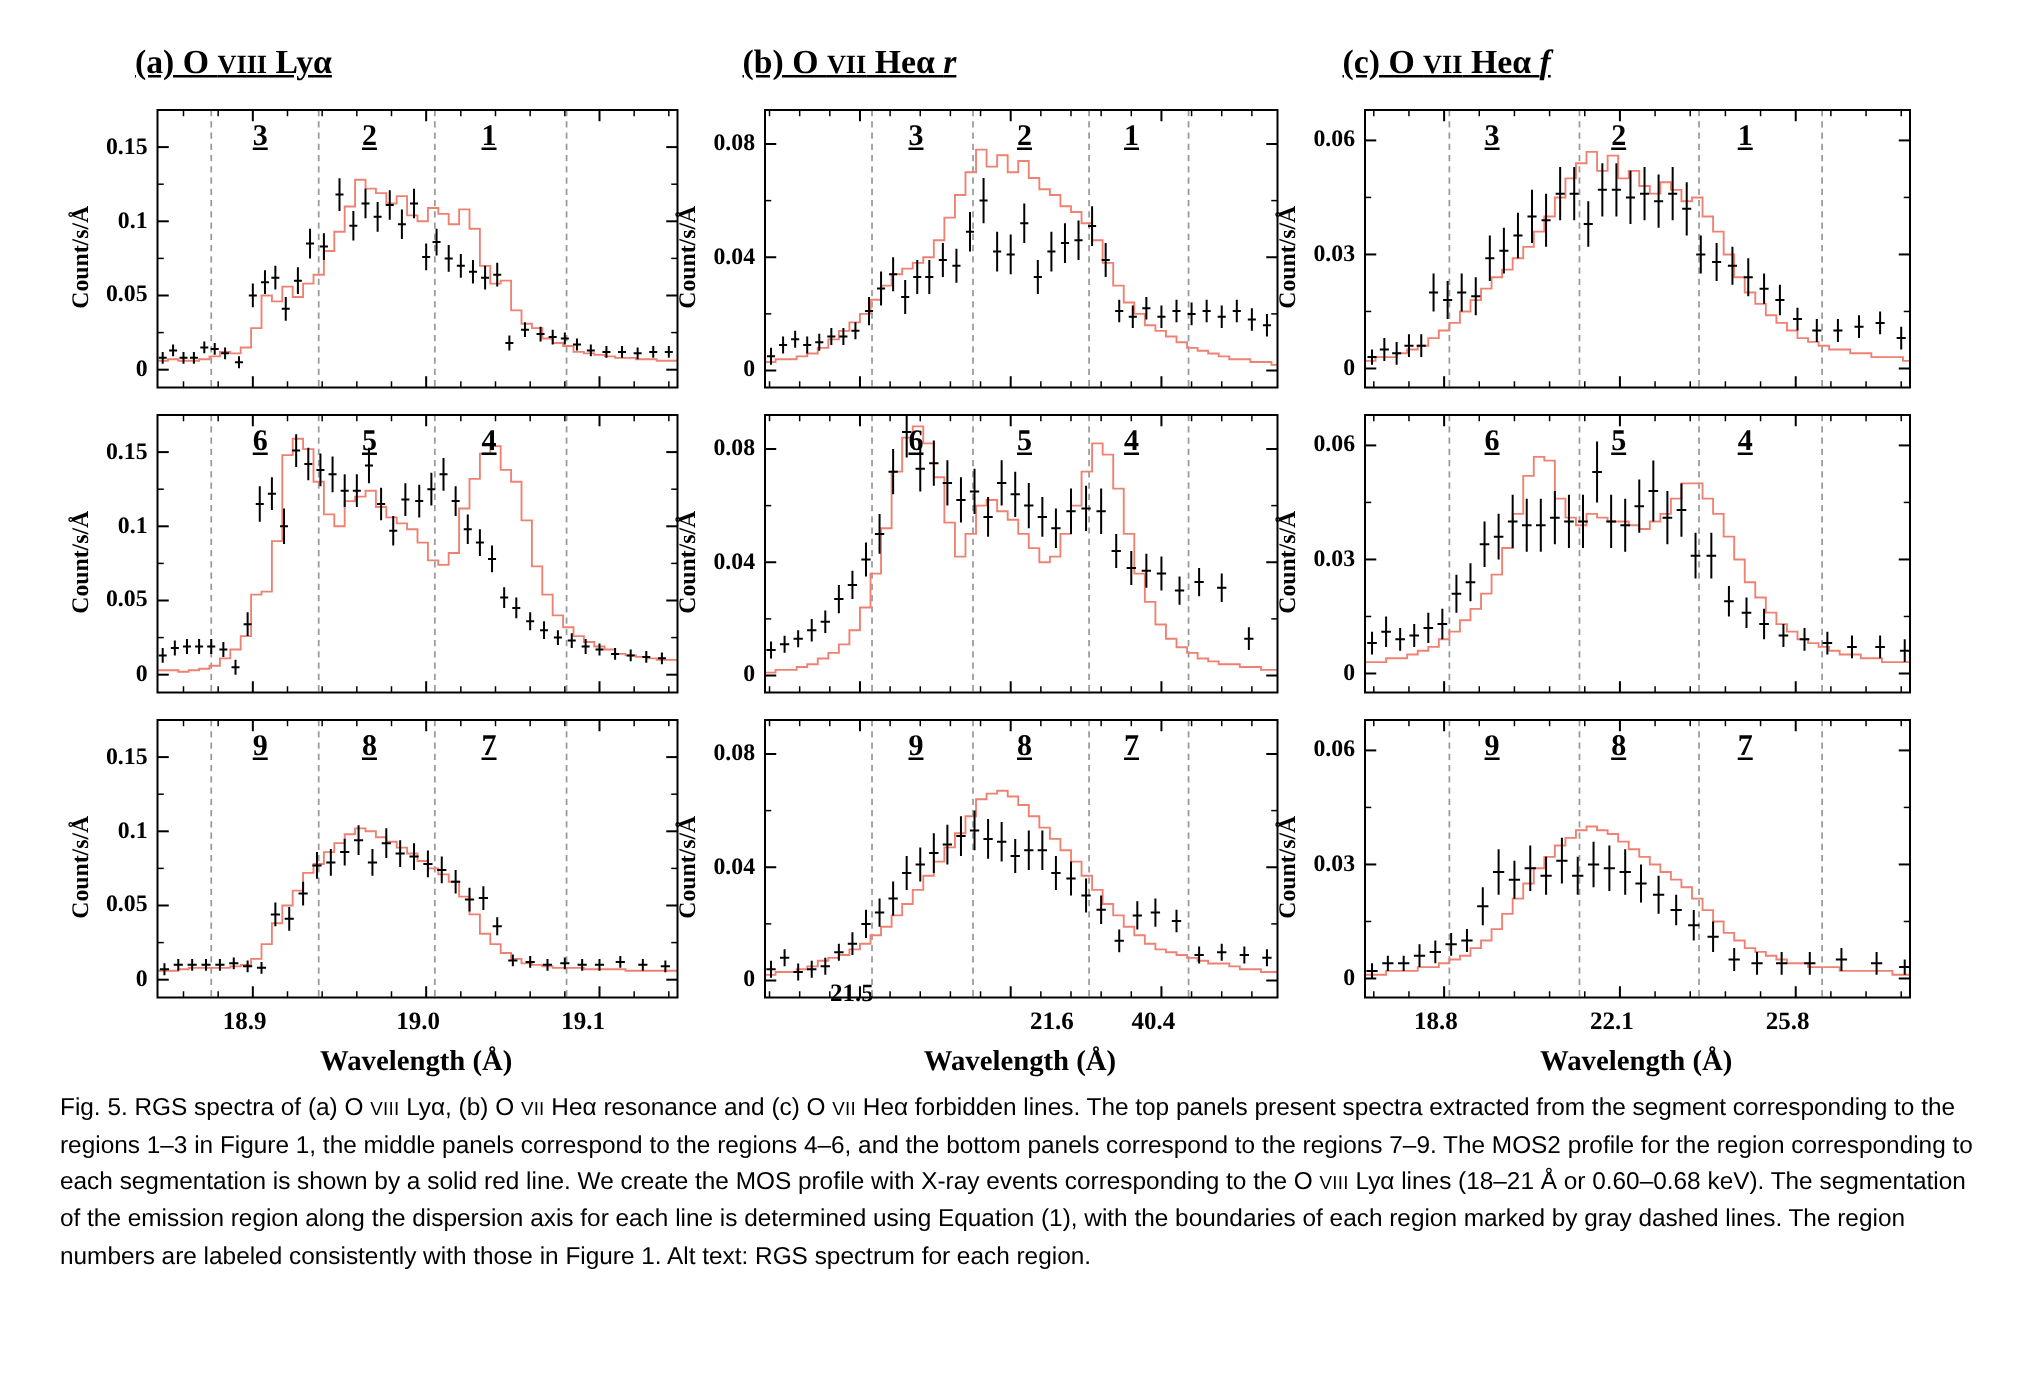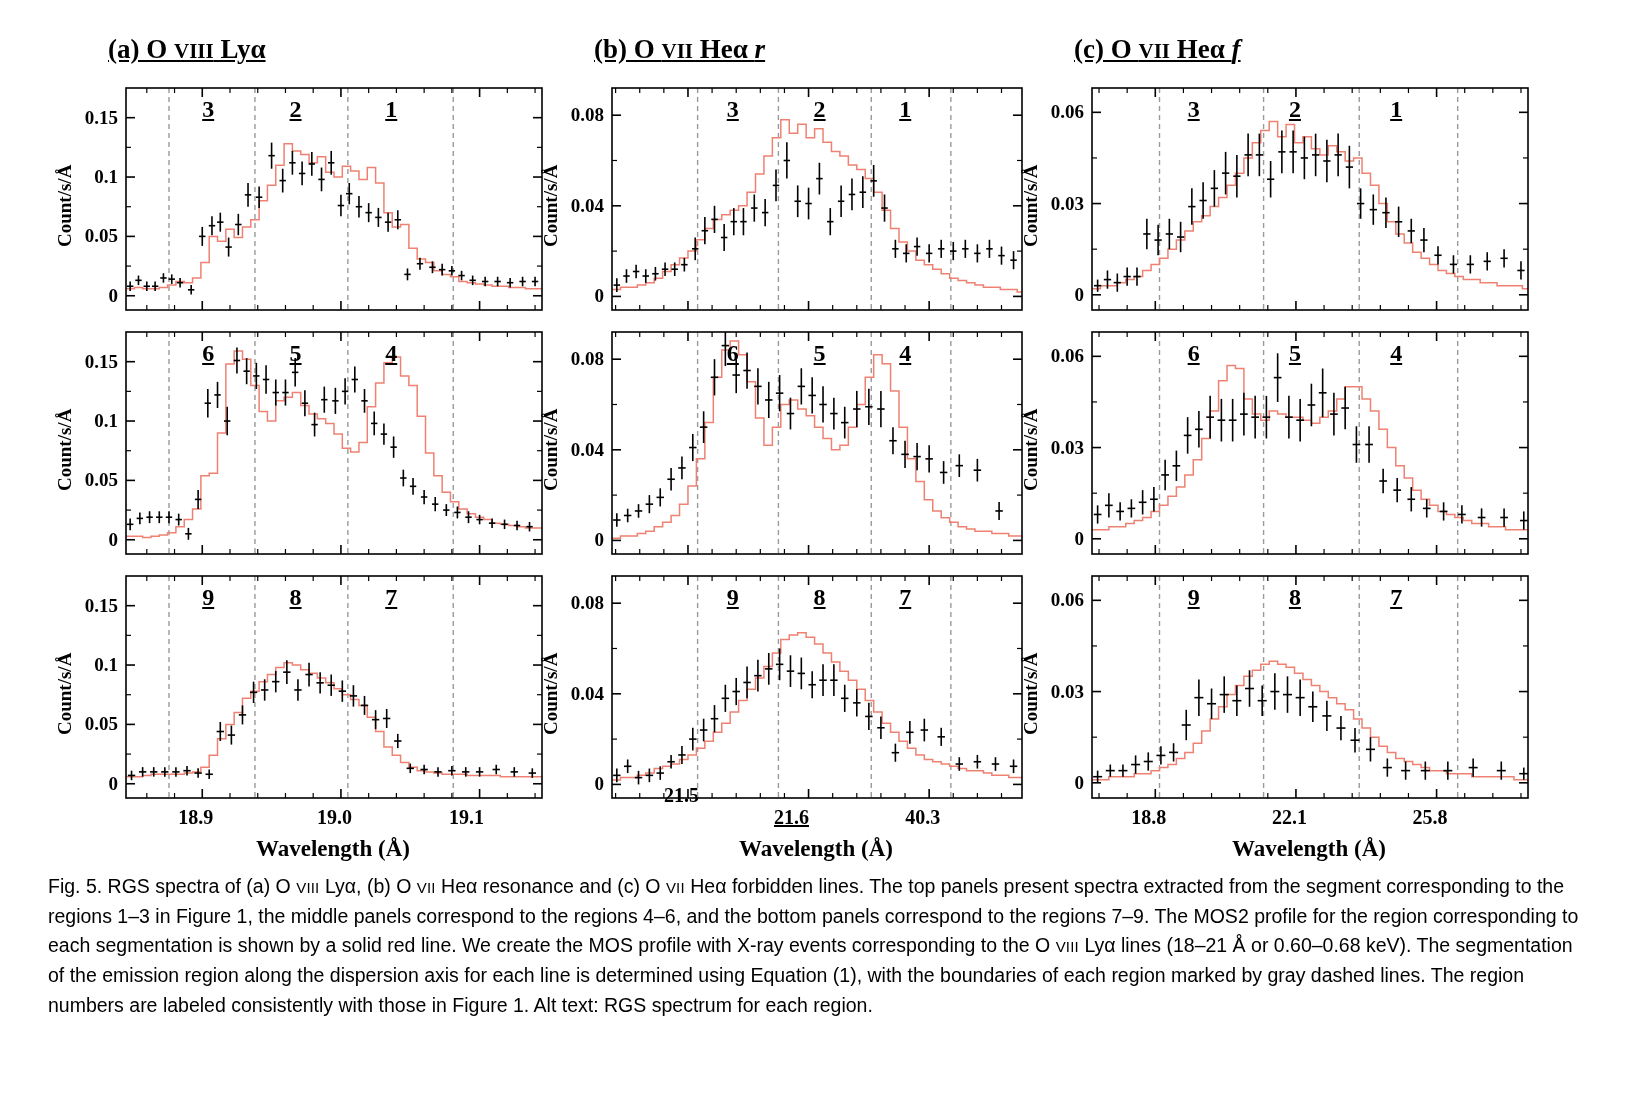--- a/index.html
+++ b/index.html
@@ -469,22 +469,22 @@
     <div class="ytick-lab" style="width: 58px; left: 60px; top: 713.396px;">0.05</div>
     <div class="ytick-lab" style="width: 58px; left: 60px; top: 654.037px;">0.1</div>
     <div class="ytick-lab" style="width: 58px; left: 60px; top: 594.679px;">0.15</div>
     <div class="axis-ylabel" style="left: 54px; top: 735px;">Count/s/Å</div>
     <div class="reglab" style="left: 202.2px; top: 584px;">9</div>
     <div class="reglab" style="left: 289.56px; top: 584px;">8</div>
     <div class="reglab" style="left: 385.24px; top: 584px;">7</div>
     <div class="col-title" style="left: 594px; top: 34px;">(b) O <span class="sm">VII</span> Heα <span class="it">r</span></div>
     <div class="axis-xlabel" style="left: 739px; top: 836px;">Wavelength (Å)</div>
     <div class="tick-lab" style="left: 663.971px; top: 784px;">21.5</div>
-    <div class="tick-lab" style="left: 774px; top: 806px; text-decoration: underline;">21.6</div>
-    <div class="tick-lab" style="left: 905.147px; top: 806px;">40.3</div>
+    <div class="tick-lab" style="left: 824px; top: 806px;">21.6</div>
+    <div class="tick-lab" style="left: 905.147px; top: 806px;">40.4</div>
     <svg width="412" height="224" style="position:absolute;left:611px;top:87px;overflow:visible">
       <g transform="translate(1,1)">
         <defs>
           <clipPath id="clip-b-top">
             <rect x="0" y="0" width="410" height="222"></rect>
           </clipPath>
         </defs>
         <line x1="85.61764705882109" y1="0" x2="85.61764705882109" y2="222" stroke="#9a9a9a" stroke-width="1.4" stroke-dasharray="5,4"></line>
         <line x1="166.41176470588016" y1="0" x2="166.41176470588016" y2="222" stroke="#9a9a9a" stroke-width="1.4" stroke-dasharray="5,4"></line>
         <line x1="259.26470588235287" y1="0" x2="259.26470588235287" y2="222" stroke="#9a9a9a" stroke-width="1.4" stroke-dasharray="5,4"></line>

